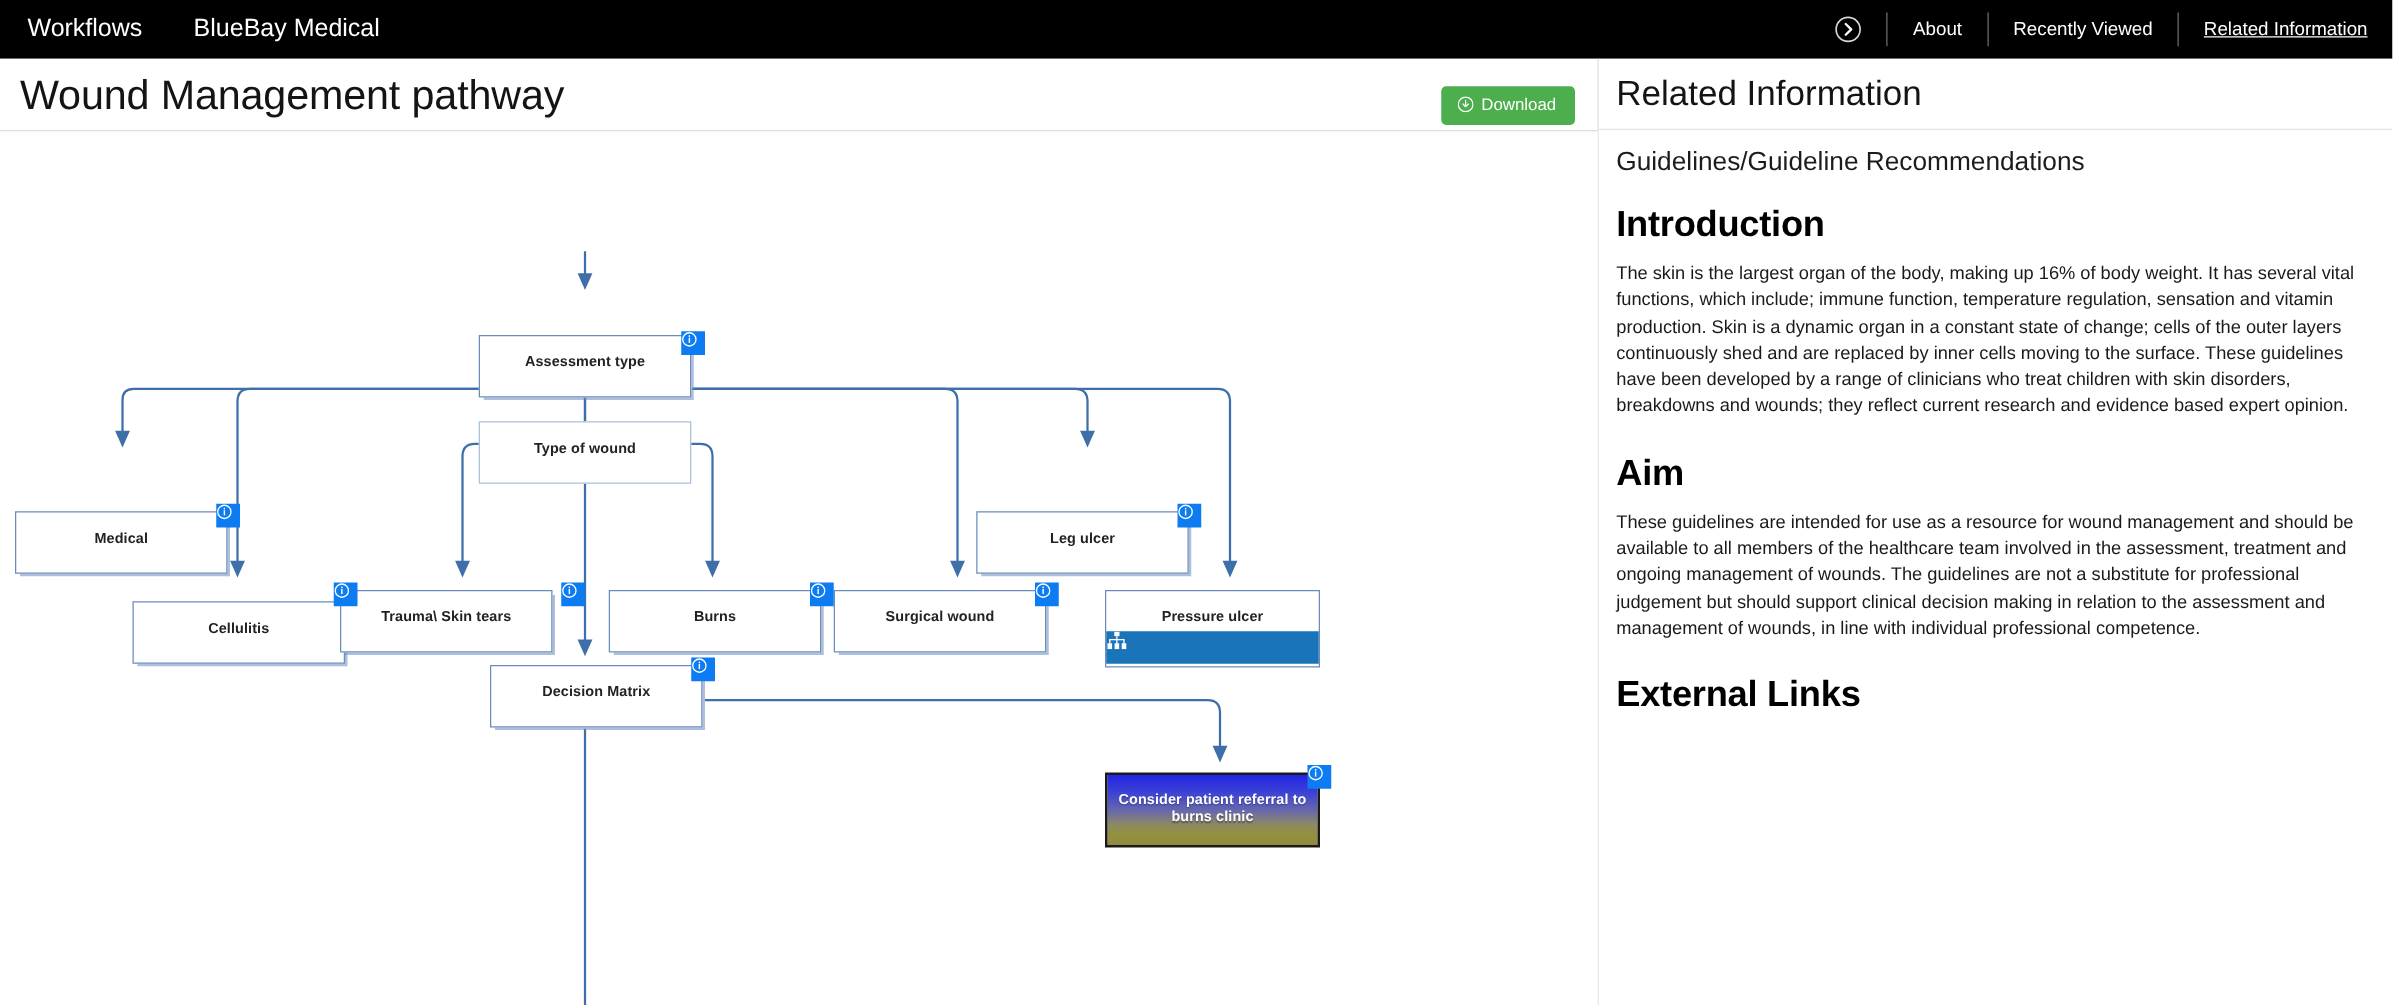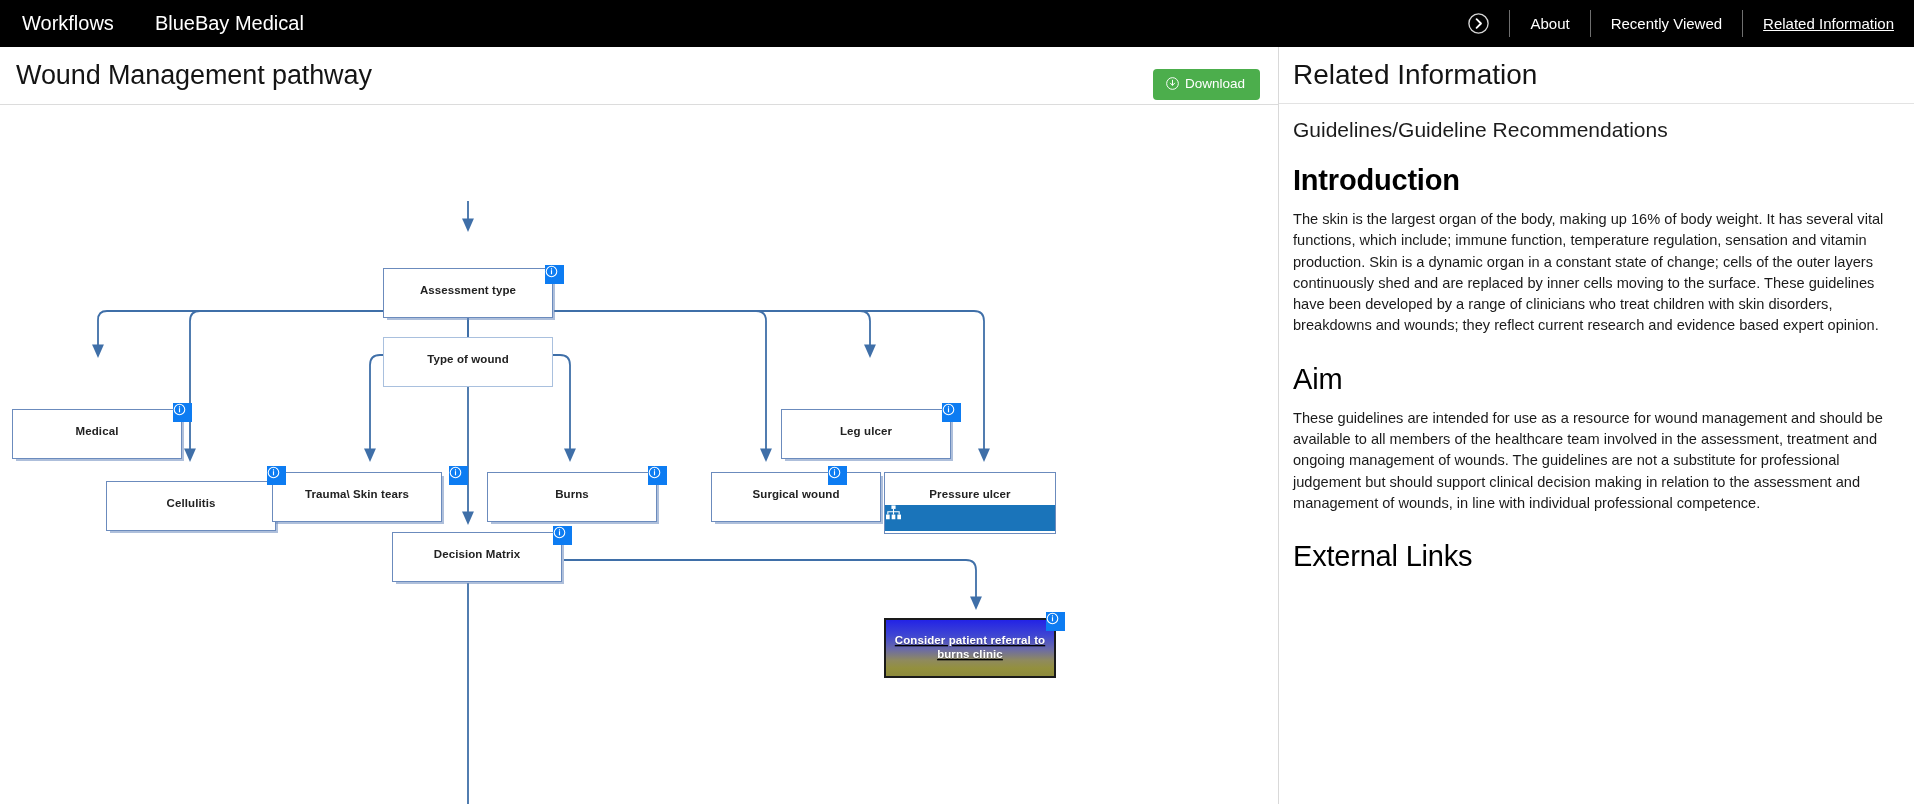--- a/index.html
+++ b/index.html
@@ -68,21 +68,21 @@
     background: #fff;
   }
   .page-head {
     height: 57px;
     display: flex;
     align-items: center;
     padding: 0 0 0 16px;
     position: relative;
   }
   .page-title {
-    font-size: 27px;
+    font-size: 33px;
     font-weight: 400;
     color: #141414;
     letter-spacing: -0.1px;
   }
   .download-btn {
     position: absolute;
     right: 18px;
     top: 22px;
     background: #4cae4c;
     color: #ffffff;
@@ -145,21 +145,20 @@
     left: 0; right: 0; bottom: 2px;
     height: 26px;
     background: #1a74ba;
     display: flex;
     align-items: center;
     justify-content: center;
   }
   .node.referral-burns {
     border: 2px solid #1a1a1a;
     background: linear-gradient(180deg, #2323e6 0%, #3f46d2 28%, #6a6aa8 52%, #8f8a5e 72%, #93903e 86%, #8d8a3c 100%);
-    text-decoration: underline;
   }
   .node.referral-burns .label {
     color: #ffffff;
     padding-top: 13px;
     font-size: 11.5px;
     text-shadow: 0 1px 1px rgba(0,0,0,0.35);
   }
 
   
   .info-badge {
@@ -194,21 +193,21 @@
     color: #1c1c1c;
     margin-bottom: 22px;
   }
   .rp-h2 {
     font-size: 29px;
     font-weight: bold;
     color: #000000;
     margin: 0 0 12px 0;
     letter-spacing: -0.2px;
   }
-  .rp-h2.light { font-weight: 400; }
+  .rp-h2.light { font-weight: 700; }
   .rp-p {
     font-size: 14.6px;
     line-height: 1.46;
     color: #1a1a1a;
     margin-bottom: 26px;
     max-width: 608px;
   }
   .rp-h2.aim { margin-top: 6px; }
   .link-row {
     display: flex; align-items: center; gap: 9px;
@@ -366,21 +365,21 @@
           <div class="label">Burns</div>
         </div>
         <div class="info-badge" style="left:648px; top:361px;">
           <svg width="13" height="13" viewBox="0 0 16 16">
               <circle cx="8" cy="8" r="6.5" fill="none" stroke="#fff" stroke-width="1.3"></circle>
               <rect x="7.3" y="6.4" width="1.4" height="5" fill="#fff"></rect>
               <rect x="7.3" y="4" width="1.4" height="1.6" fill="#fff"></rect>
             </svg>
         </div>
 
-        <div class="node shadow" style="left:667px; top:367px; width:170px; height:50px;margin-left:44px;">
+        <div class="node shadow" style="left:667px; top:367px; width:170px; height:50px;">
           <div class="label">Surgical wound</div>
         </div>
         <div class="info-badge" style="left:828px; top:361px;">
           <svg width="13" height="13" viewBox="0 0 16 16">
               <circle cx="8" cy="8" r="6.5" fill="none" stroke="#fff" stroke-width="1.3"></circle>
               <rect x="7.3" y="6.4" width="1.4" height="5" fill="#fff"></rect>
               <rect x="7.3" y="4" width="1.4" height="1.6" fill="#fff"></rect>
             </svg>
         </div>
 

